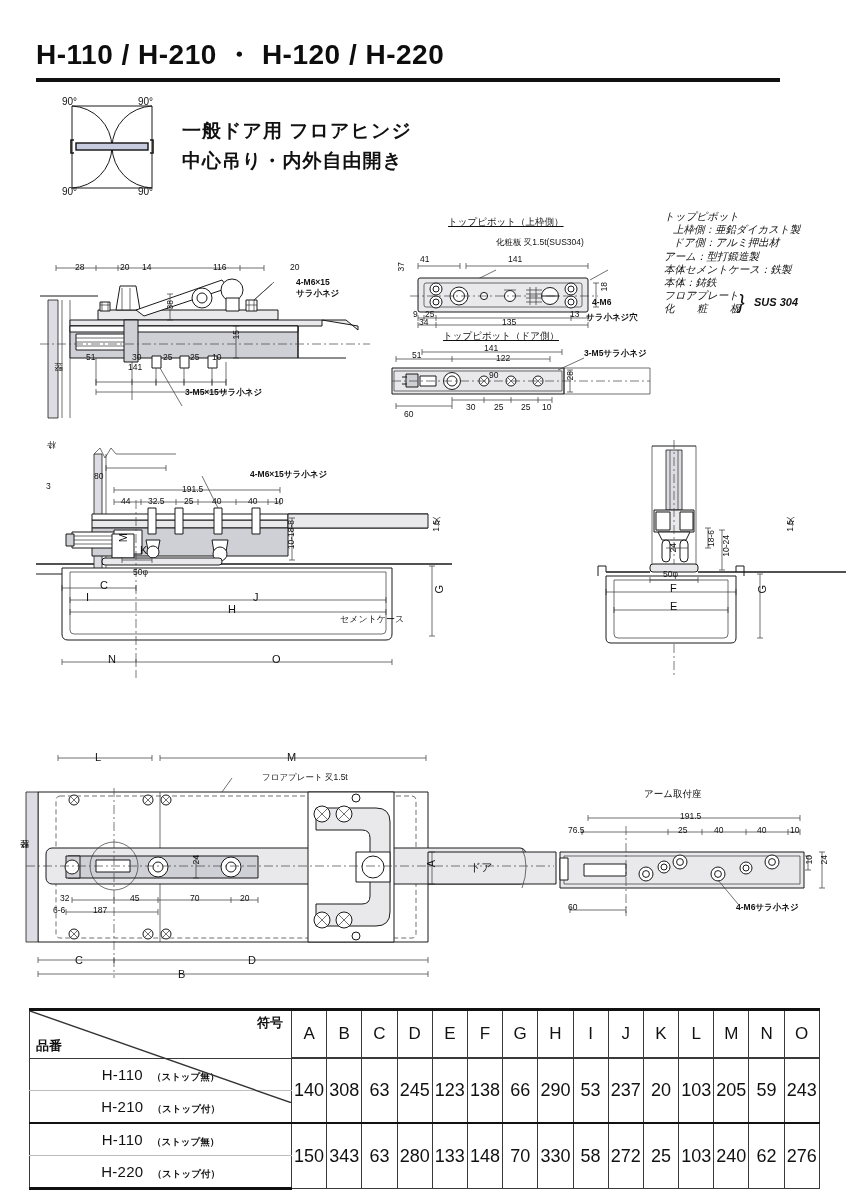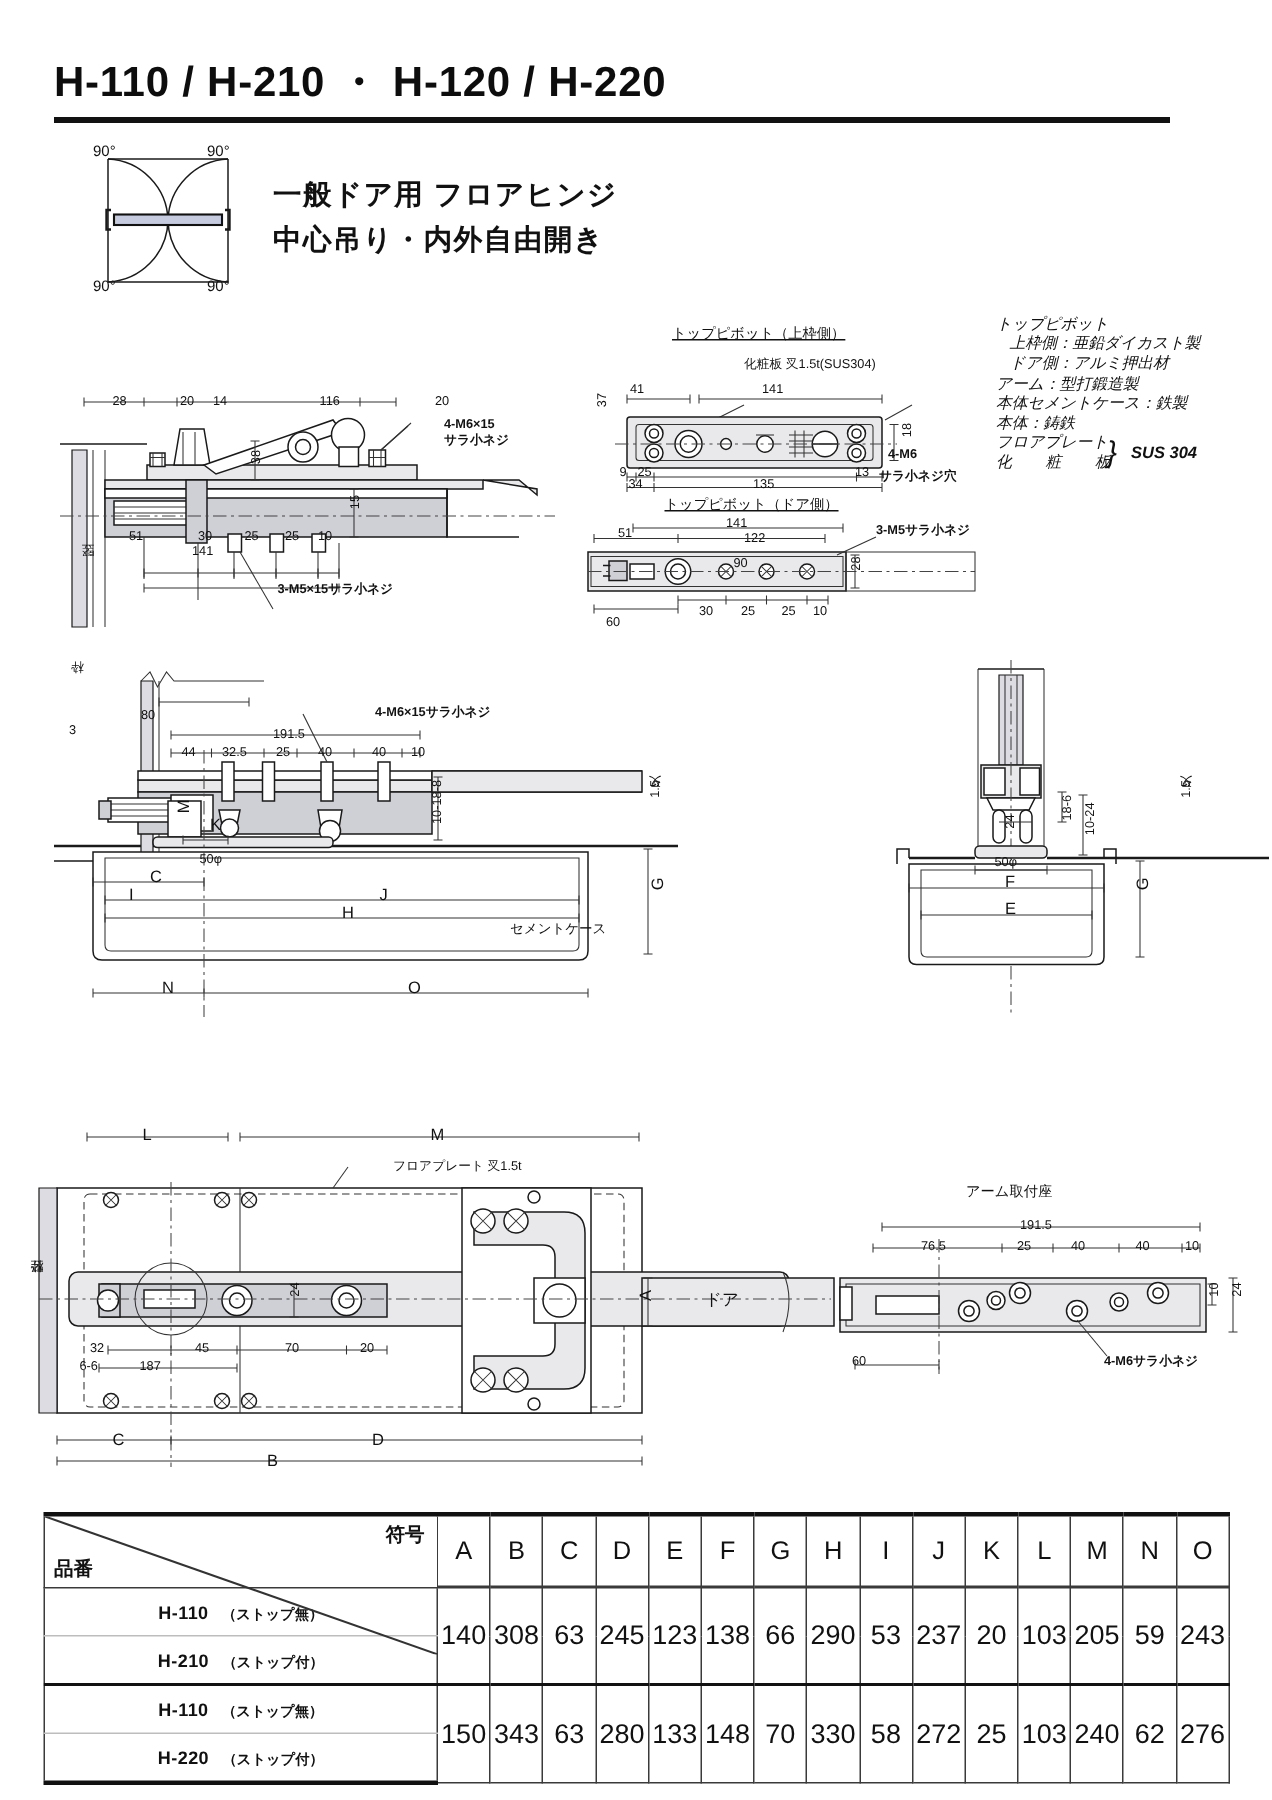--- a/index.html
+++ b/index.html
@@ -88,21 +88,21 @@
   .hdr-row td{height:46px;font-size:17px;}
   .corner{
     position:relative;width:262px;background:#fff;
   }
   .corner .diag{position:absolute;inset:0;}
   .corner .fugo{position:absolute;right:8px;top:3px;font-size:13px;font-weight:600;}
   .corner .hinban{position:absolute;left:6px;bottom:3px;font-size:13px;font-weight:600;}
   .namecell{
     text-align:left;padding-left:14px;height:31px;white-space:nowrap;
   }
-  .namecell .pn{font-size:12px;font-weight:700;letter-spacing:.3px;}
+  .namecell .pn{font-size:15px;font-weight:400;letter-spacing:.3px;}
   .namecell .sfx{font-size:9.5px;margin-left:9px;font-weight:600;}
   .valcell{font-size:18px;}
   .nb-b{border-bottom:1px solid #bdbdbd !important;}
   .grp-sep td{border-top:2px solid #111 !important;}
 </style>
 </head>
 <body>
 
 <div class="page">
 
@@ -600,21 +600,21 @@
     <line class="dim" x1="248" y1="50" x2="248" y2="64"></line>
     <path class="dim" d="M245 50 h6 M245 64 h6"></path>
     <line class="dim" x1="262" y1="46" x2="262" y2="82"></line>
     <path class="dim" d="M259 46 h6 M259 82 h6"></path>
     <line class="dim" x1="10" y1="104" x2="66" y2="104"></line>
     <path class="dim" d="M10 101 v6 M66 101 v6"></path>
     <line class="thin" x1="158" y1="74" x2="178" y2="98"></line>
     <line class="ctr" x1="66" y1="20" x2="66" y2="110"></line>
   </svg>
   <div class="lbl" style="left:680px;top:812px;">191.5</div>
-  <div class="lbl" style="left:614px;top:826px;">76.5</div>
+  <div class="lbl" style="left:568px;top:826px;">76.5</div>
   <div class="lbl" style="left:678px;top:826px;">25</div>
   <div class="lbl" style="left:714px;top:826px;">40</div>
   <div class="lbl" style="left:757px;top:826px;">40</div>
   <div class="lbl" style="left:790px;top:826px;">10</div>
   <div class="lbl" style="left:568px;top:903px;">60</div>
   <div class="lbl v" style="left:805px;top:855px;">10</div>
   <div class="lbl v" style="left:820px;top:855px;">24</div>
   <div class="lbl b" style="left:736px;top:903px;">4-M6サラ小ネジ</div>
 
   <div class="tblwrap">

